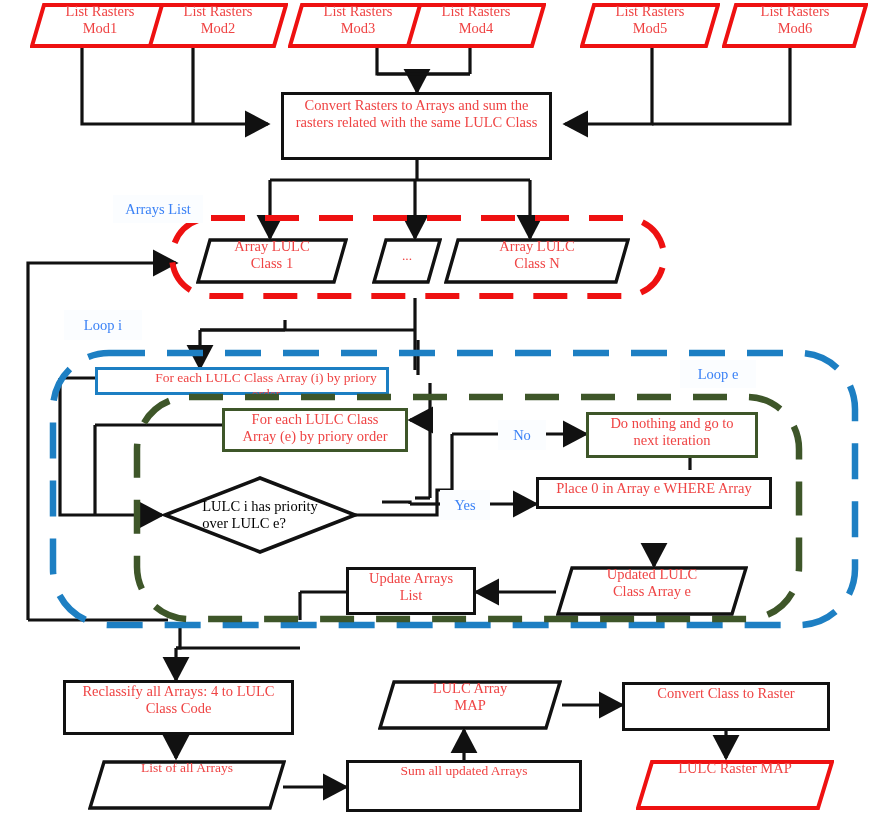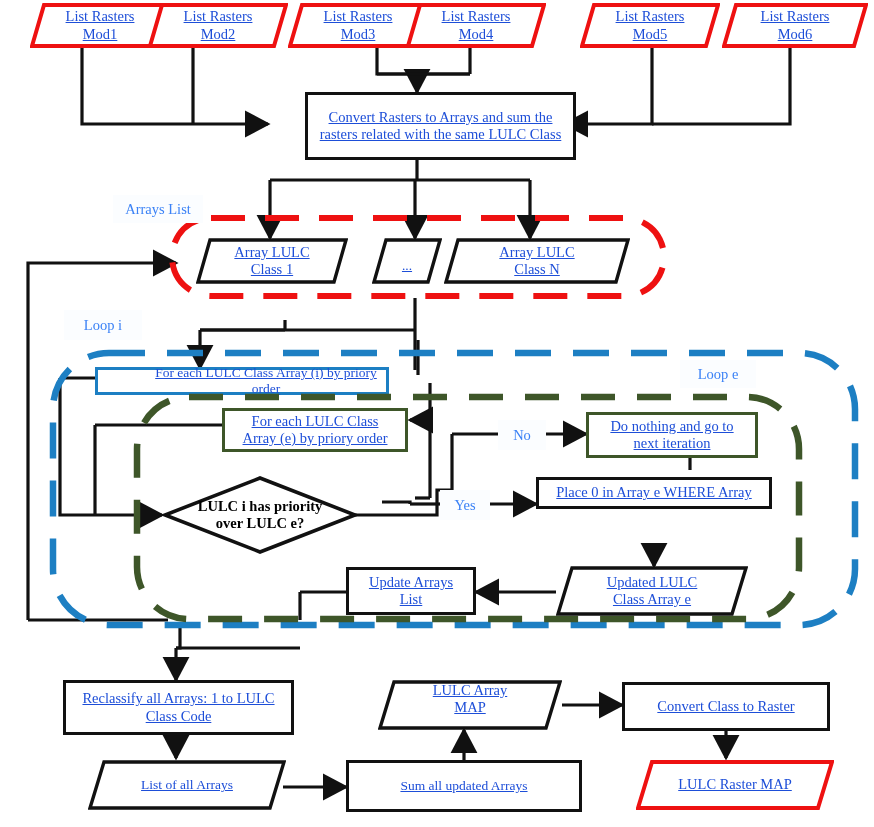--- a/index.html
+++ b/index.html
@@ -2,34 +2,34 @@
 <html><head>
 <meta charset="utf-8">
 <style>
   html,body{margin:0;padding:0;background:#ffffff;}
   body{width:874px;height:827px;overflow:hidden;
        font-family:"Liberation Serif","DejaVu Serif",serif;}
   #stage{position:relative;width:874px;height:827px;}
   svg#wires{position:absolute;left:0;top:0;width:874px;height:827px;}
 
   .node{position:absolute;box-sizing:border-box;display:flex;
-        align-items:center;justify-content:center;text-align:center;
-        background:#ffffff;color:#1d4ed8;line-height:1.18;text-decoration:underline;}
+        justify-content:center;text-align:center;
+        background:#ffffff;color:#ef4444;line-height:1.18;}
   .rect{border:3px solid #111;}
   .rect-green{border:3px solid #3e5629;}
   .rect-blue{border:3px solid #1d7fc3;}
   .para{border:0;background:transparent;}
   .para .pshape{position:absolute;left:0;top:0;right:0;bottom:0;}
   .para .ptxt{position:relative;z-index:2;width:100%;}
   .lbl{position:absolute;background:#fbfdff;display:flex;align-items:center;
        justify-content:center;color:#3b82f6;}
   .diamond{position:absolute;}
   .diamond .dtxt{position:absolute;left:0;top:0;width:100%;height:100%;
-       display:flex;align-items:center;justify-content:center;text-align:center;
-       z-index:2;line-height:1.2;font-weight:bold;}
+       display:flex;align-items:center;justify-content:center;text-align:left;
+       z-index:2;line-height:1.2;}
   .f14{font-size:14.5px;}
   .f13{font-size:13.5px;}
 </style>
 </head>
 <body>
 
 <div id="stage">
 
   <svg id="wires" viewBox="0 0 874 827" xmlns="http://www.w3.org/2000/svg">
     <defs>
@@ -165,21 +165,21 @@
   <div class="node para" style="left:722px;top:3px;width:146px;height:45px;">
     <svg class="pshape" viewBox="0 0 146 45" preserveAspectRatio="none">
       <polygon points="14,2 144,2 132,43 2,43" fill="#fff" stroke="#ee1111" stroke-width="4"></polygon>
     </svg>
     <div class="ptxt f14">
       <div>List Rasters</div>
       <div>Mod6</div>
     </div>
   </div>
 
-  <div class="node rect f14" style="left:281px;top:92px;width:271px;height:68px;padding:2px 10px;margin-left:24px;">
+  <div class="node rect f14" style="left:281px;top:92px;width:271px;height:68px;padding:2px 10px;">
     <span>Convert Rasters to Arrays and sum the rasters related with the same LULC Class</span>
   </div>
 
   <svg style="position:absolute;left:168px;top:214px;width:500px;height:86px;" viewBox="0 0 500 86">
     <rect x="4" y="4" width="492" height="78" rx="39" ry="39" fill="none" stroke="#ee1111" stroke-width="6" stroke-dasharray="34 20" stroke-linecap="butt"></rect>
   </svg>
 
   <div class="lbl f14" style="left:113px;top:195px;width:90px;height:28px;">
     <span>Arrays List</span>
   </div>
@@ -285,21 +285,21 @@
 
   <div class="node rect f14" style="left:346px;top:567px;width:130px;height:48px;">
     <div>
       <div>Update Arrays</div>
       <div>List</div>
     </div>
   </div>
 
   <div class="node rect f14" style="left:63px;top:680px;width:231px;height:55px;padding:0 6px;">
     <div>
-      <div>Reclassify all Arrays: 1 to LULC</div>
+      <div>Reclassify all Arrays: 4 to LULC</div>
       <div>Class Code</div>
     </div>
   </div>
 
   <div class="node para" style="left:88px;top:760px;width:198px;height:50px;">
     <svg class="pshape" viewBox="0 0 198 50" preserveAspectRatio="none">
       <polygon points="16,2 196,2 182,48 2,48" fill="#fff" stroke="#111" stroke-width="3.4"></polygon>
     </svg>
     <div class="ptxt f13">
       <div>List of all Arrays</div>

